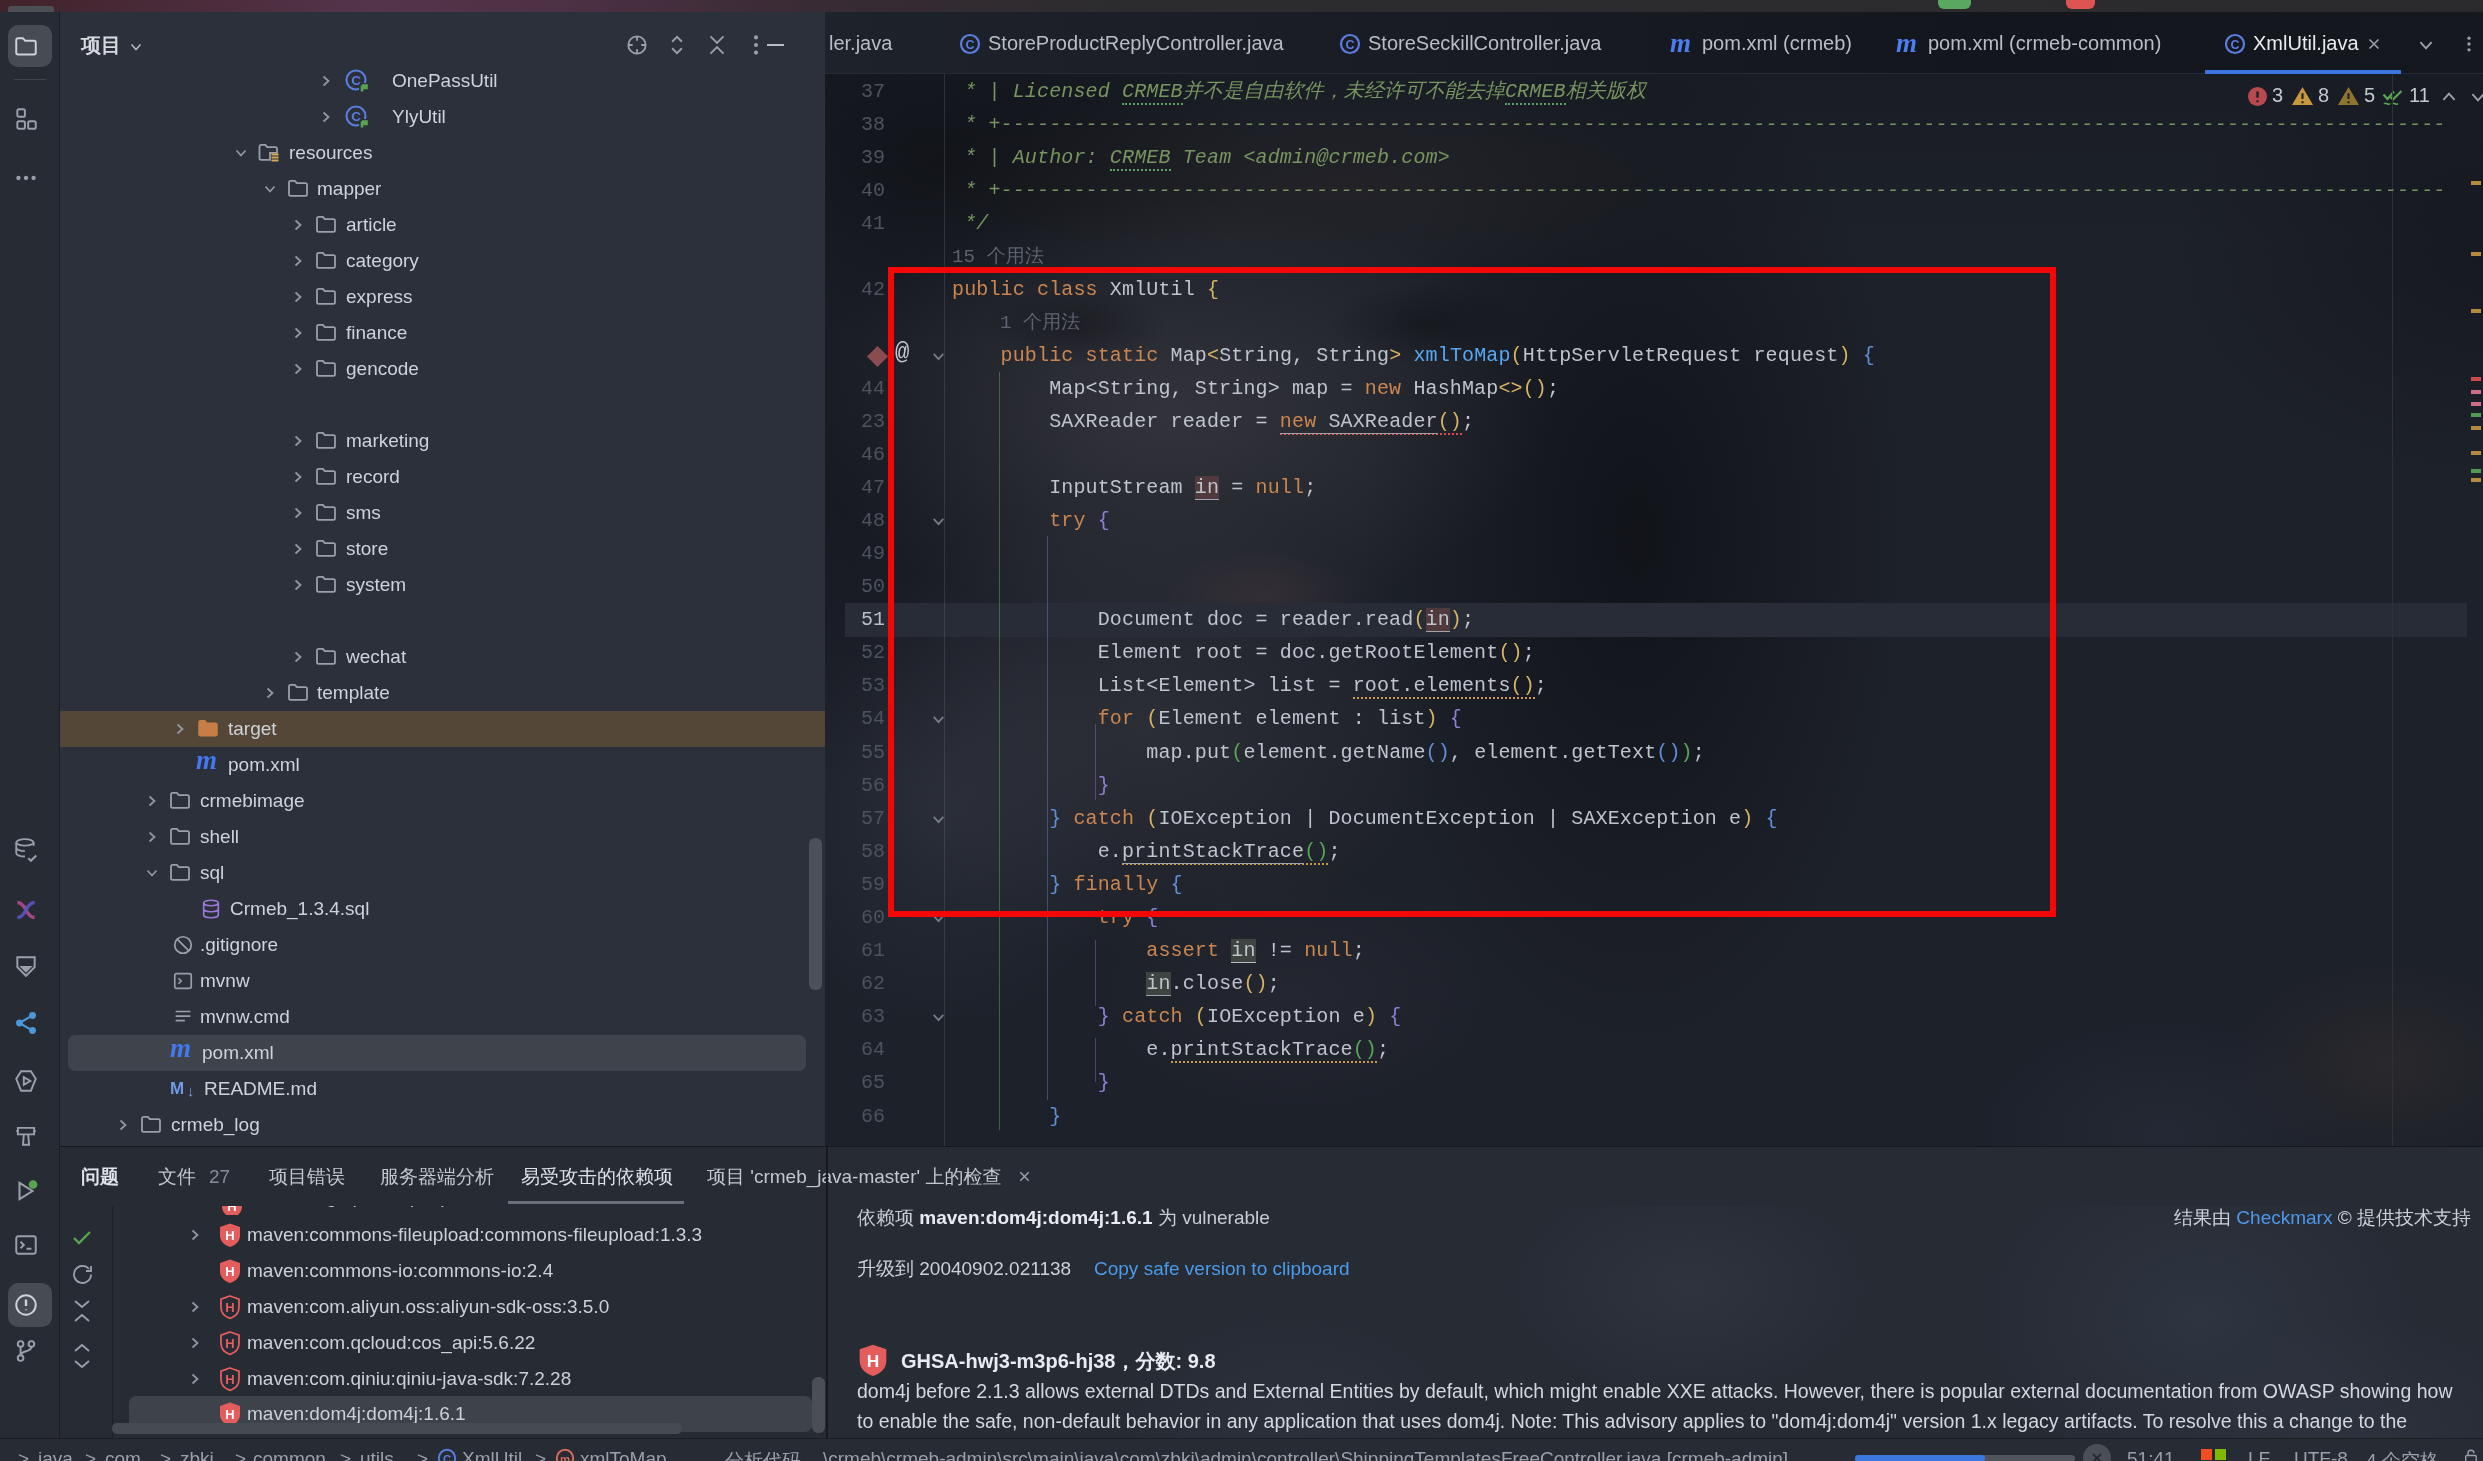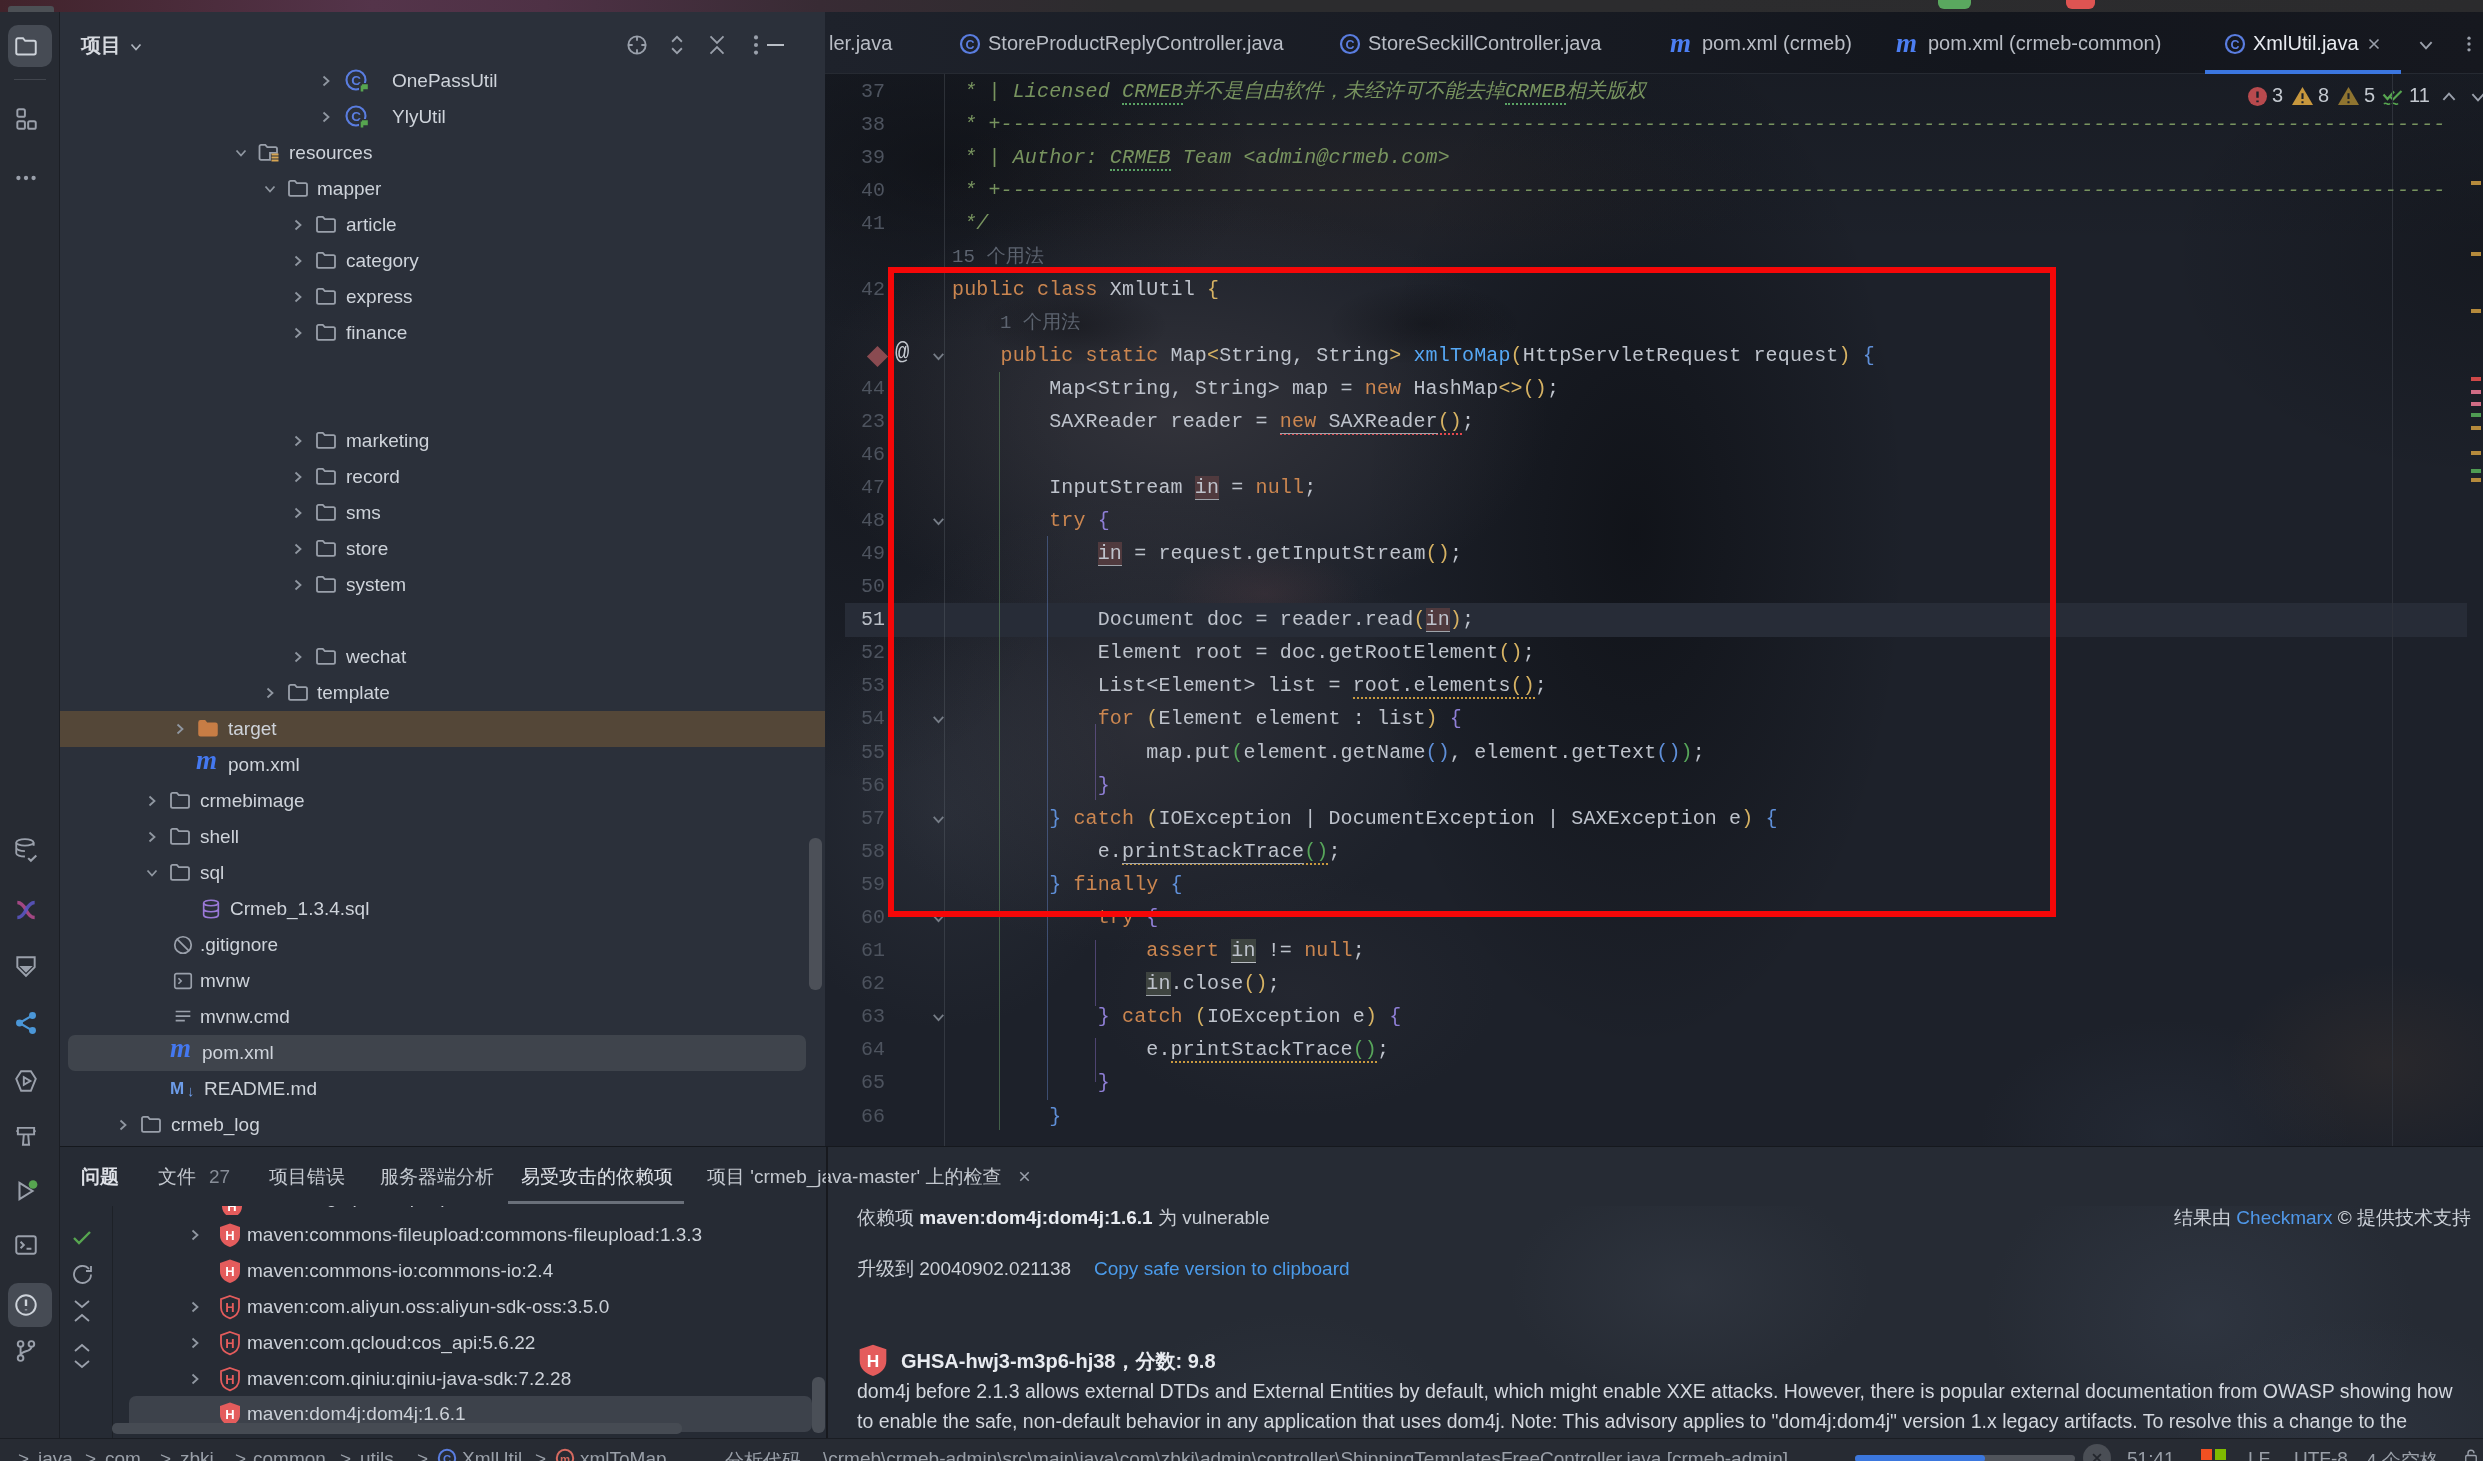--- a/index.html
+++ b/index.html
@@ -217,20 +217,25 @@
 <div class="trow" style="top:267px"><svg class="chev" style="left:230px">
         <use href="#cr"></use>
       </svg><svg class="ic" style="left:254px" width="24" height="24">
         <use href="#fol"></use>
       </svg><span class="abs" style="left:286px">express</span></div>
 <div class="trow" style="top:303px"><svg class="chev" style="left:230px">
         <use href="#cr"></use>
       </svg><svg class="ic" style="left:254px" width="24" height="24">
         <use href="#fol"></use>
       </svg><span class="abs" style="left:286px">finance</span></div>
+<div class="trow" style="top:339px"><svg class="chev" style="left:230px">
+        <use href="#cr"></use>
+      </svg><svg class="ic" style="left:254px" width="24" height="24">
+        <use href="#fol"></use>
+      </svg><span class="abs" style="left:286px">gencode</span></div>
 <div class="trow" style="top:411px"><svg class="chev" style="left:230px">
         <use href="#cr"></use>
       </svg><svg class="ic" style="left:254px" width="24" height="24">
         <use href="#fol"></use>
       </svg><span class="abs" style="left:286px">marketing</span></div>
 <div class="trow" style="top:447px"><svg class="chev" style="left:230px">
         <use href="#cr"></use>
       </svg><svg class="ic" style="left:254px" width="24" height="24">
         <use href="#fol"></use>
       </svg><span class="abs" style="left:286px">record</span></div>
@@ -434,21 +439,20 @@
 <div class="cl cm" style="left:127px;top:162px"> * +-----------------------------------------------------------------------------------------------------------------------</div>
 <div class="cl cm" style="left:127px;top:195px"> */</div>
 <div class="cl" style="left:127px;top:228px;color:#5d6470;font-size:19px">15 个用法</div>
 <div class="cl" style="left:127px;top:261px"><span class="k">public class </span><span class="df">XmlUtil </span><span class="yy">{</span></div>
 <div class="cl" style="left:175px;top:294px;color:#5d6470;font-size:19px">1 个用法</div>
 <div class="cl" style="left:127px;top:327px"><span class="df">    </span><span class="k">public static </span><span class="df">Map</span><span class="yy">&lt;</span><span class="df">String, String</span><span class="yy">&gt; </span><span class="mb">xmlToMap</span><span class="yy">(</span><span class="df">HttpServletRequest request</span><span class="yy">) </span><span class="bb">{</span></div>
 <div class="cl" style="left:127px;top:360px"><span class="df">        Map&lt;String, String&gt; map = </span><span class="k">new </span><span class="df">HashMap</span><span class="yy">&lt;&gt;()</span><span class="df">;</span></div>
 <div class="cl" style="left:127px;top:393px"><span class="df">        SAXReader reader = </span><span class="wavr"><span class="k ul">new </span><span class="df ul">SAXReader</span><span class="yy">()</span></span><span class="df">;</span></div>
 <div class="cl" style="left:127px;top:459px"><span class="df">        InputStream </span><span class="df inh ul">in</span><span class="df"> = </span><span class="k">null</span><span class="df">;</span></div>
 <div class="cl" style="left:127px;top:492px"><span class="k">        try </span><span class="pp">{</span></div>
-<div class="cl" style="left:127px;top:525px"><span class="df">            </span><span class="df inh ul">in</span><span class="df"> = request.getInputStream</span><span class="yy">()</span><span class="df">;</span></div>
 <div class="cl" style="left:127px;top:591px"><span class="df">            Document doc = reader.read</span><span class="yy">(</span><span class="df inh ul">in</span><span class="yy">)</span><span class="df">;</span></div>
 <div class="cl" style="left:127px;top:624px"><span class="df">            Element root = doc.getRootElement</span><span class="yy">()</span><span class="df">;</span></div>
 <div class="cl" style="left:127px;top:657px"><span class="df">            List&lt;Element&gt; list = </span><span class="wavy"><span class="df">root.elements</span><span class="yy">()</span></span><span class="df">;</span></div>
 <div class="cl" style="left:127px;top:690px"><span class="k">            for </span><span class="yy">(</span><span class="df">Element element : list</span><span class="yy">) </span><span class="pp">{</span></div>
 <div class="cl" style="left:127px;top:724px"><span class="df">                map.put</span><span class="gg">(</span><span class="df">element.getName</span><span class="bb">()</span><span class="df">, element.getText</span><span class="bb">()</span><span class="gg">)</span><span class="df">;</span></div>
 <div class="cl" style="left:127px;top:757px"><span class="pp">            }</span></div>
 <div class="cl" style="left:127px;top:790px"><span class="bb">        } </span><span class="k">catch </span><span class="yy">(</span><span class="df">IOException | DocumentException | SAXException e</span><span class="yy">) </span><span class="bb">{</span></div>
 <div class="cl" style="left:127px;top:823px"><span class="df">            e.</span><span class="wavy"><span class="df ul">printStackTrace</span><span class="gg">()</span></span><span class="df">;</span></div>
 <div class="cl" style="left:127px;top:856px"><span class="bb">        } </span><span class="k">finally </span><span class="bb">{</span></div>
 <div class="cl" style="left:127px;top:889px"><span class="k">            try </span><span class="pp">{</span></div>

